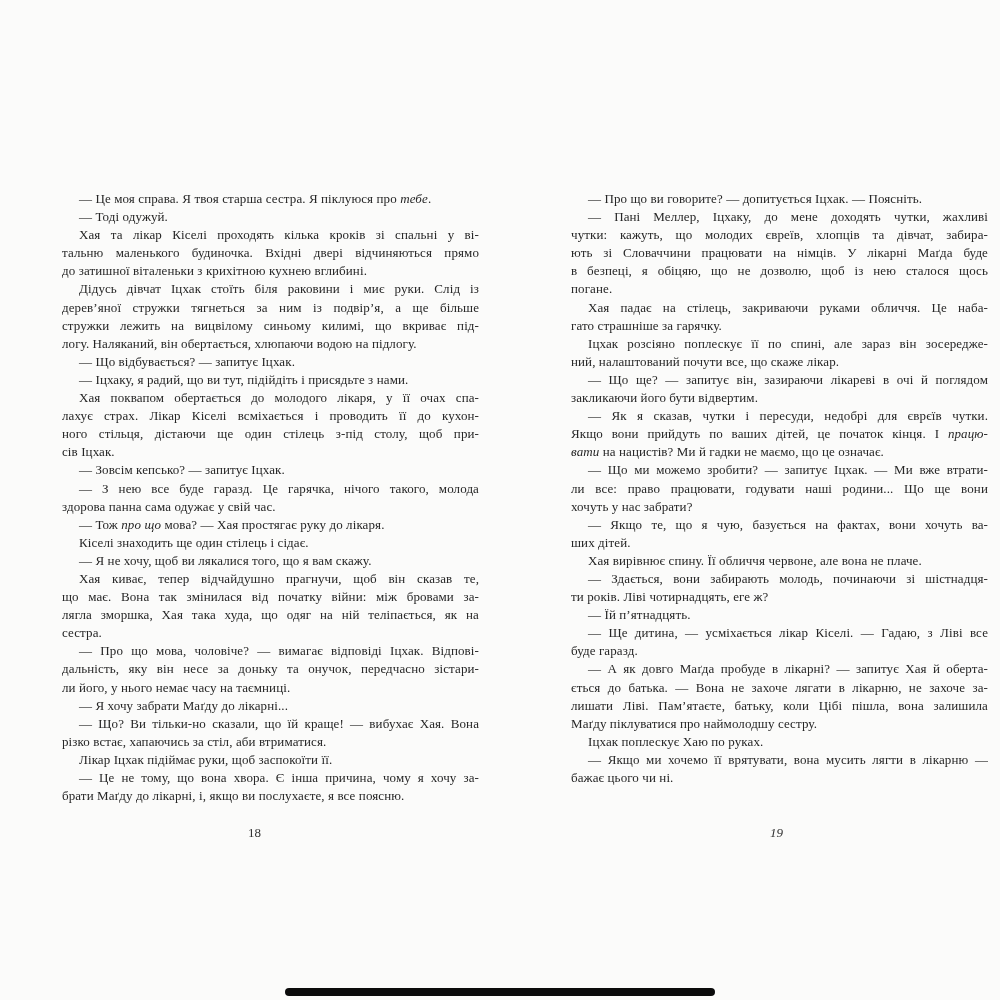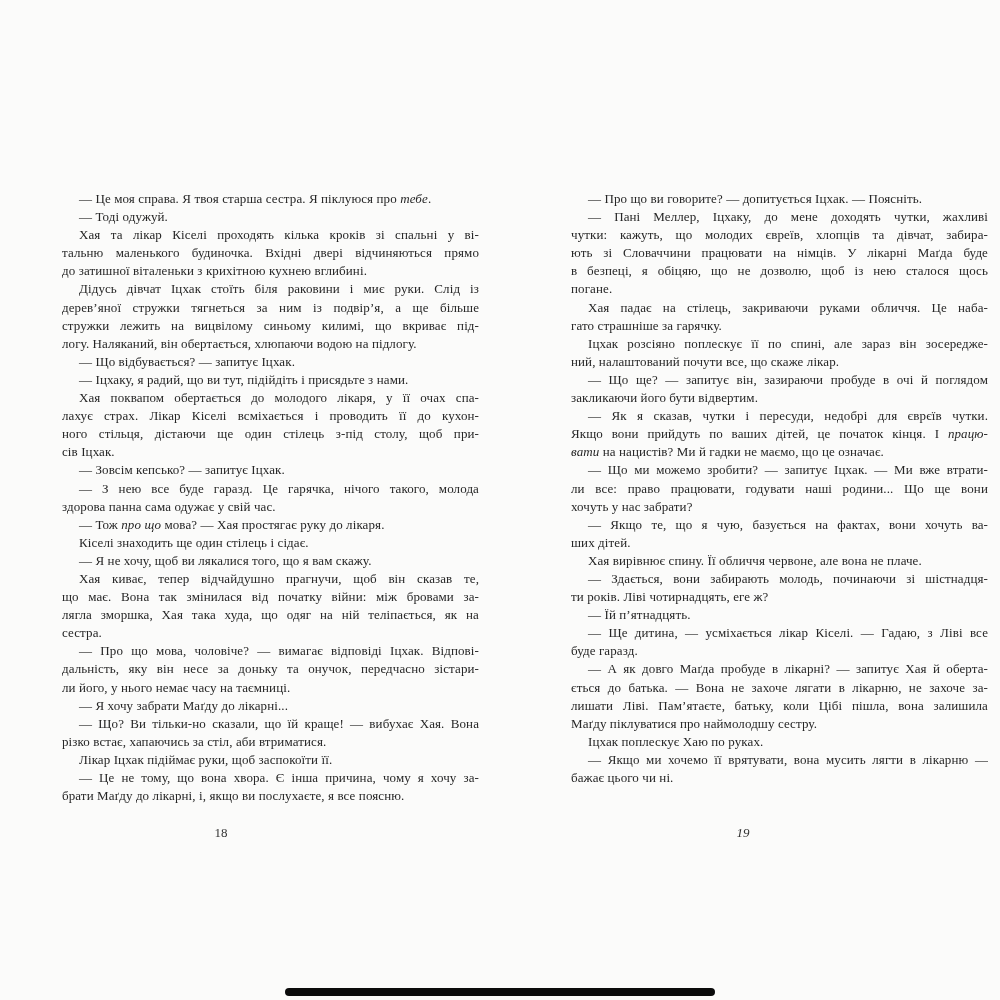--- a/index.html
+++ b/index.html
@@ -35,21 +35,21 @@
   .line.ind { text-indent: 17px; }
   .line.just {
     text-align: justify;
     text-align-last: justify;
   }
   .line em { font-style: italic; }
   .page-number {
     position: absolute;
     top: 825px;
     width: 80px;
-    text-align: center;
+    text-align: right;
     font-size: 13px;
     color: #333333;
   }
   .pn-left  { left: 181px; }
   .pn-right { left: 703px; font-style: italic; }
   .home-indicator {
     position: absolute;
     left: 285px;
     top: 988px;
     width: 430px;
@@ -104,21 +104,21 @@
       <div class="line ind"><span>— Про що ви говорите? — допитується Іцхак. — Поясніть.</span></div>
       <div class="line ind just"><span>— Пані Меллер, Іцхаку, до мене доходять чутки, жахливі</span></div>
       <div class="line just"><span>чутки: кажуть, що молодих євреїв, хлопців та дівчат, забира-</span></div>
       <div class="line just"><span>ють зі Словаччини працювати на німців. У лікарні Маґда буде</span></div>
       <div class="line just"><span>в безпеці, я обіцяю, що не дозволю, щоб із нею сталося щось</span></div>
       <div class="line"><span>погане.</span></div>
       <div class="line ind just"><span>Хая падає на стілець, закриваючи руками обличчя. Це наба-</span></div>
       <div class="line"><span>гато страшніше за гарячку.</span></div>
       <div class="line ind just"><span>Іцхак розсіяно поплескує її по спині, але зараз він зосередже-</span></div>
       <div class="line"><span>ний, налаштований почути все, що скаже лікар.</span></div>
-      <div class="line ind just"><span>— Що ще? — запитує він, зазираючи пробуде в очі й поглядом</span></div>
+      <div class="line ind just"><span>— Що ще? — запитує він, зазираючи лікареві в очі й поглядом</span></div>
       <div class="line"><span>закликаючи його бути відвертим.</span></div>
       <div class="line ind just"><span>— Як я сказав, чутки і пересуди, недобрі для єврєїв чутки.</span></div>
       <div class="line just"><span>Якщо вони прийдуть по ваших дітей, це початок кінця. І </span><em>працю-</em></div>
       <div class="line"><em>вати</em><span> на нацистів? Ми й гадки не маємо, що це означає.</span></div>
       <div class="line ind just"><span>— Що ми можемо зробити? — запитує Іцхак. — Ми вже втрати-</span></div>
       <div class="line just"><span>ли все: право працювати, годувати наші родини... Що ще вони</span></div>
       <div class="line"><span>хочуть у нас забрати?</span></div>
       <div class="line ind just"><span>— Якщо те, що я чую, базується на фактах, вони хочуть ва-</span></div>
       <div class="line"><span>ших дітей.</span></div>
       <div class="line ind"><span>Хая вирівнює спину. Її обличчя червоне, але вона не плаче.</span></div>

